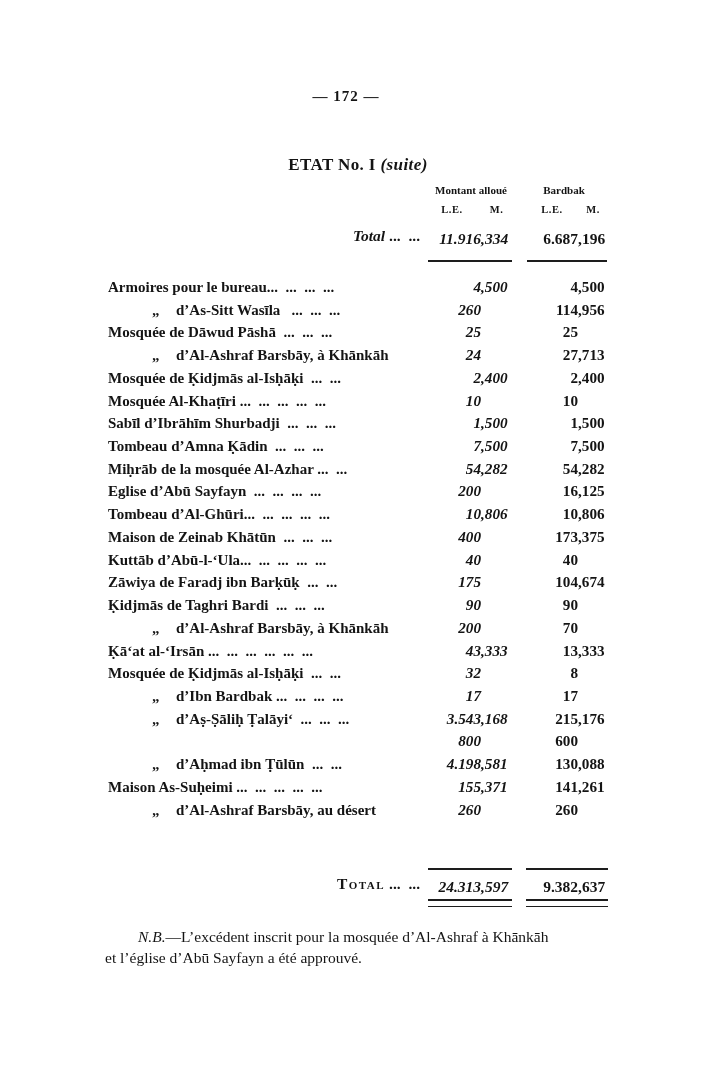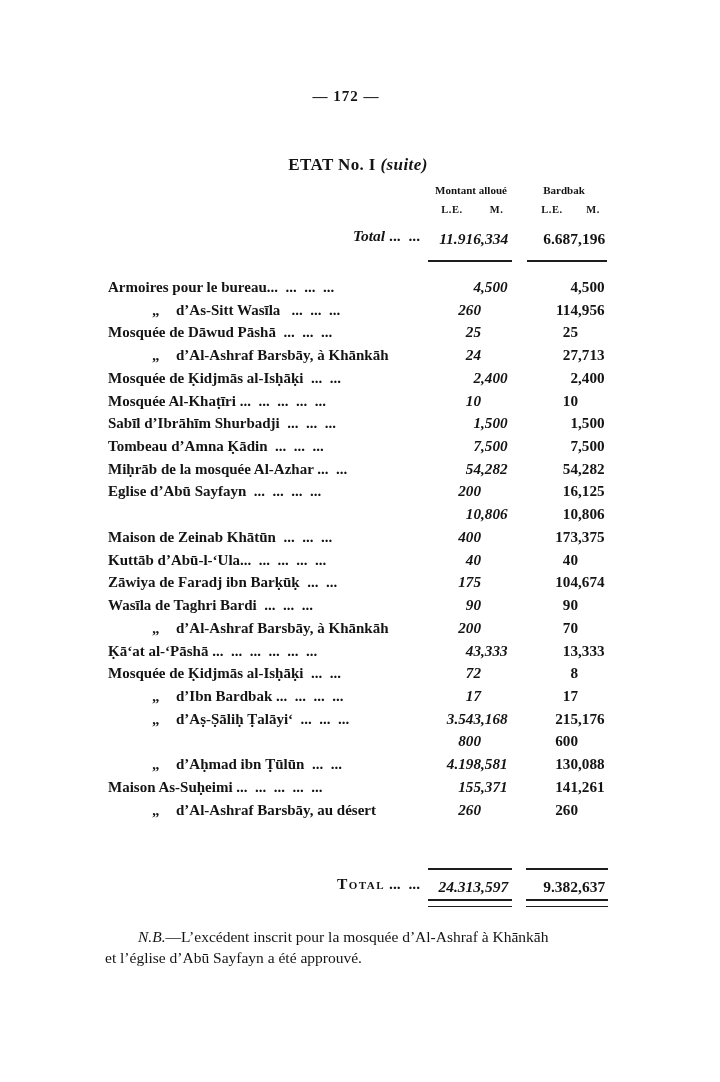--- a/index.html
+++ b/index.html
@@ -212,20 +212,21 @@
     <span class="amt c1">
           <span class="lp">200</span>
           <span class="mp"></span>
         </span>
     <span class="amt c2">
           <span class="lp">16</span>
           <span class="mp">,125</span>
         </span>
   </div>
       <div class="row">
+    <span class="nm-cell"><span class="nm">Tombeau d’Al-Ghūri...  ...  ...  ...  ...</span></span>
     <span class="amt c1">
           <span class="lp">10</span>
           <span class="mp">,806</span>
         </span>
     <span class="amt c2">
           <span class="lp">10</span>
           <span class="mp">,806</span>
         </span>
   </div>
       <div class="row">
@@ -255,21 +256,21 @@
     <span class="amt c1">
           <span class="lp">175</span>
           <span class="mp"></span>
         </span>
     <span class="amt c2">
           <span class="lp">104</span>
           <span class="mp">,674</span>
         </span>
   </div>
       <div class="row">
-    <span class="nm-cell"><span class="nm">Wasīla de Taghri Bardi  ...  ...  ...</span></span>
+    <span class="nm-cell"><span class="nm">Ḳidjmās de Taghri Bardi  ...  ...  ...</span></span>
     <span class="amt c1">
           <span class="lp">90</span>
           <span class="mp"></span>
         </span>
     <span class="amt c2">
           <span class="lp">90</span>
           <span class="mp"></span>
         </span>
   </div>
       <div class="row sub">
@@ -277,34 +278,34 @@
     <span class="amt c1">
           <span class="lp">200</span>
           <span class="mp"></span>
         </span>
     <span class="amt c2">
           <span class="lp">70</span>
           <span class="mp"></span>
         </span>
   </div>
       <div class="row">
-    <span class="nm-cell"><span class="nm">Ḳā‘at al-‘Pāshā ...  ...  ...  ...  ...  ...</span></span>
+    <span class="nm-cell"><span class="nm">Ḳā‘at al-‘Irsān ...  ...  ...  ...  ...  ...</span></span>
     <span class="amt c1">
           <span class="lp">43</span>
           <span class="mp">,333</span>
         </span>
     <span class="amt c2">
           <span class="lp">13</span>
           <span class="mp">,333</span>
         </span>
   </div>
       <div class="row">
     <span class="nm-cell"><span class="nm">Mosquée de Ḳidjmās al-Isḥāḳi  ...  ...</span></span>
     <span class="amt c1">
-          <span class="lp">72</span>
+          <span class="lp">32</span>
           <span class="mp"></span>
         </span>
     <span class="amt c2">
           <span class="lp">8</span>
           <span class="mp"></span>
         </span>
   </div>
       <div class="row sub">
     <span class="nm-cell"><span class="ditto">„</span><span class="nm">d’Ibn Bardbak ...  ...  ...  ...</span></span>
     <span class="amt c1">

